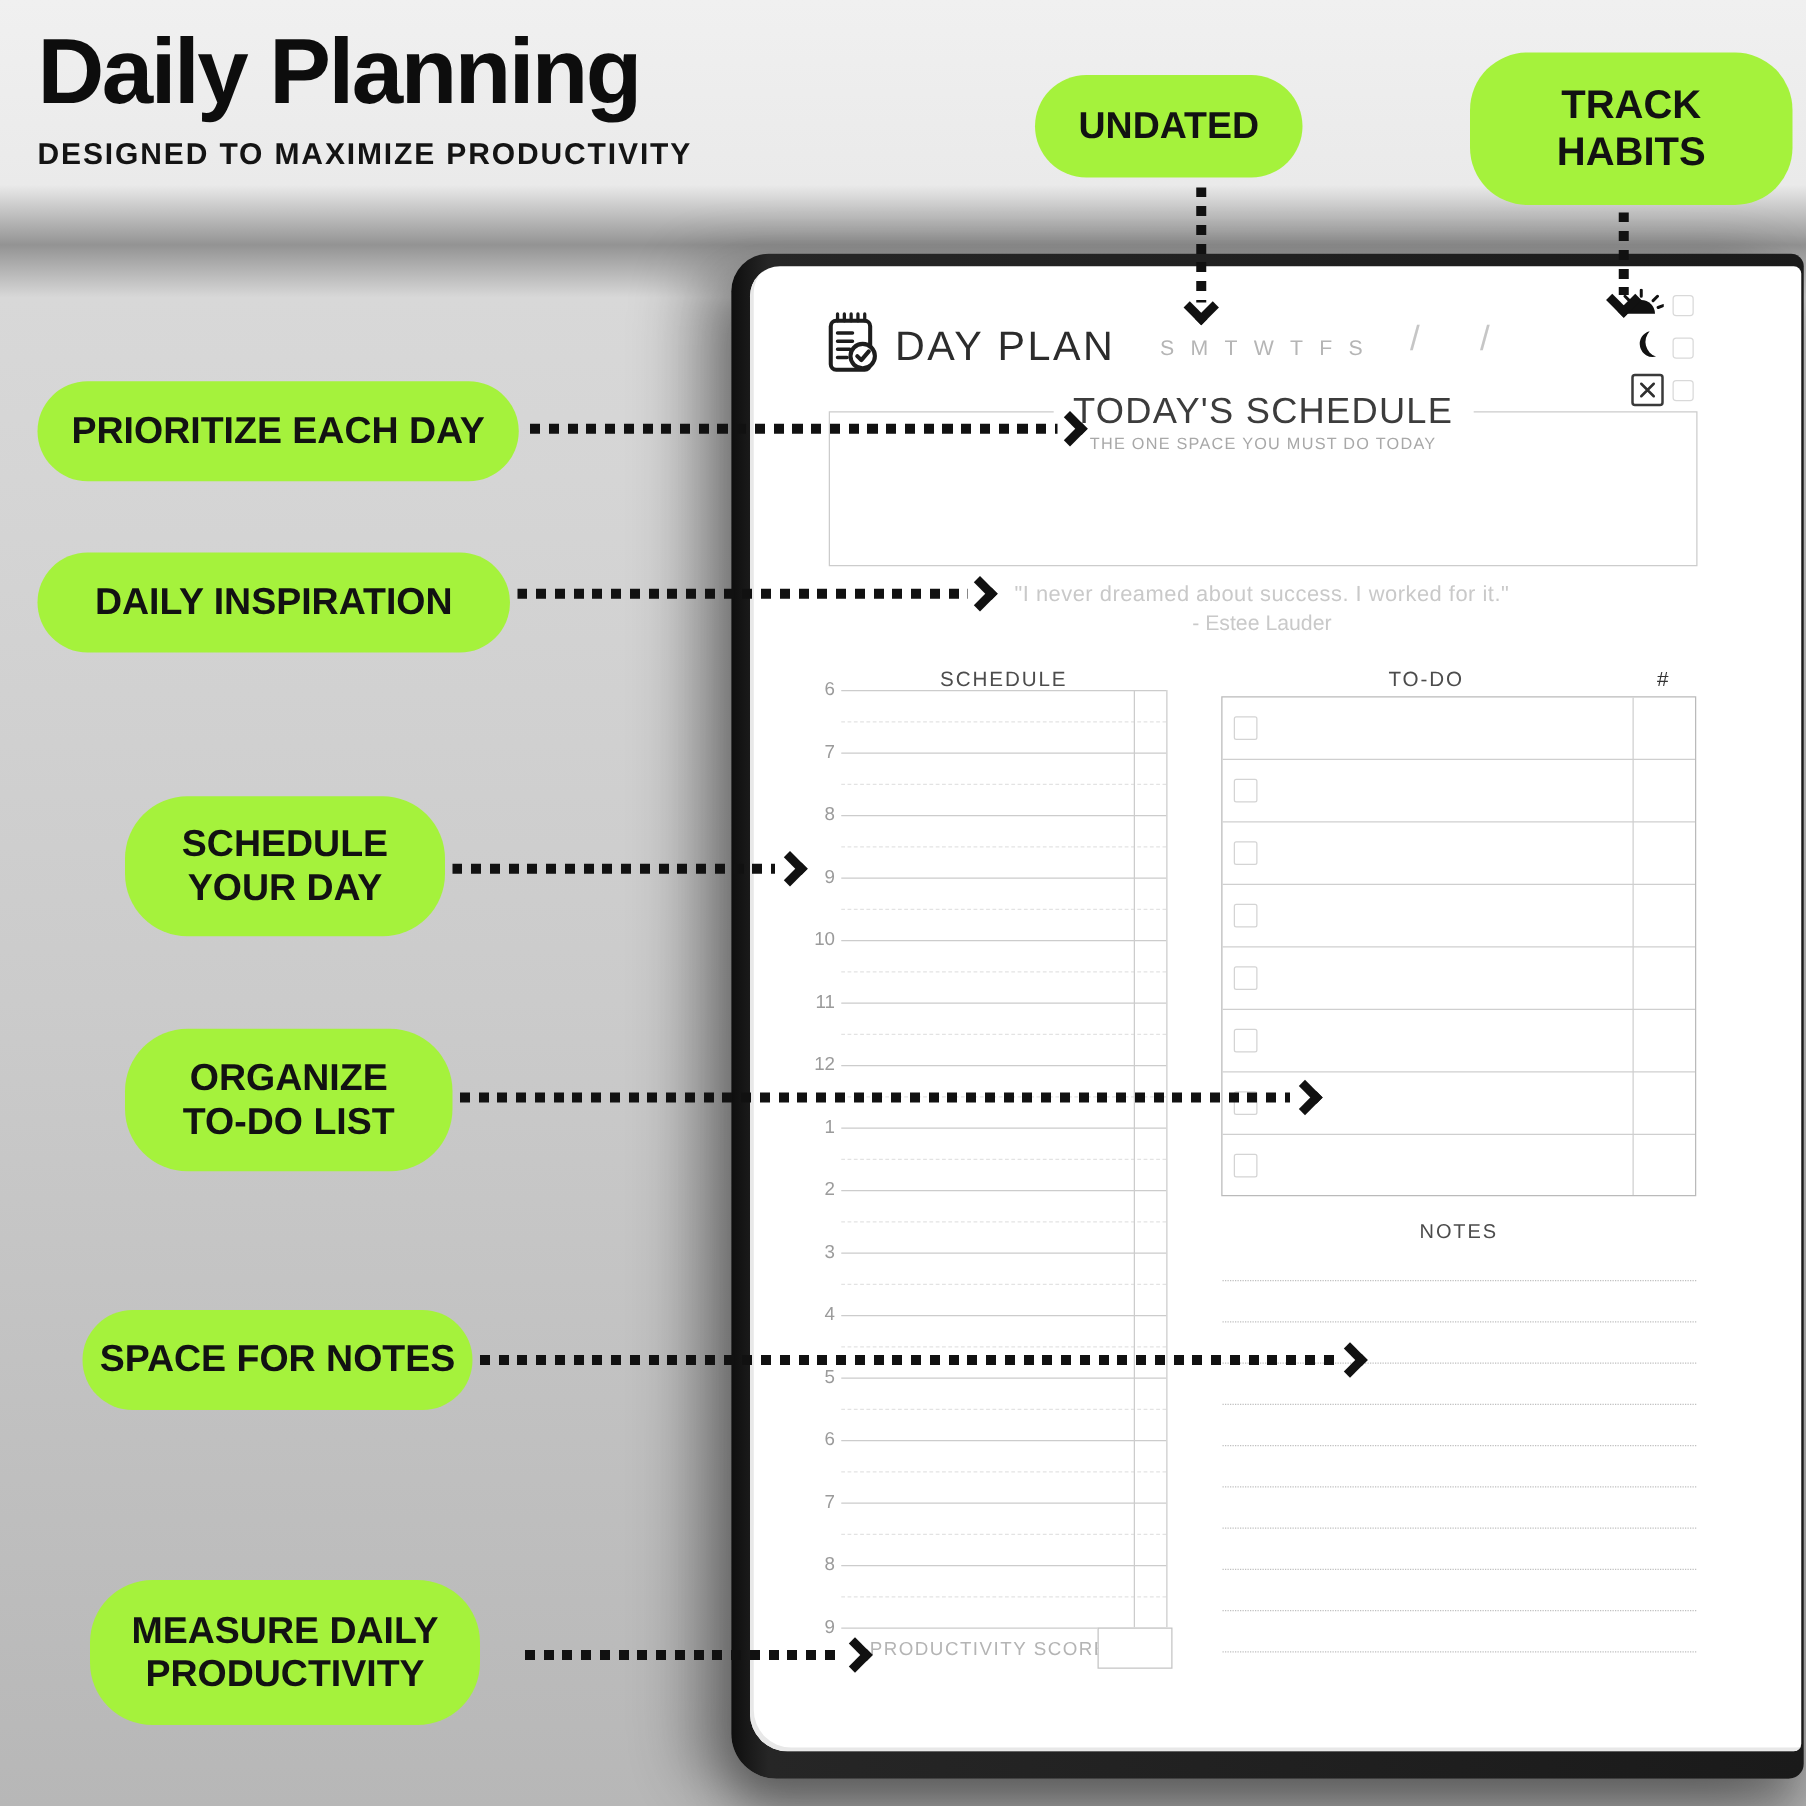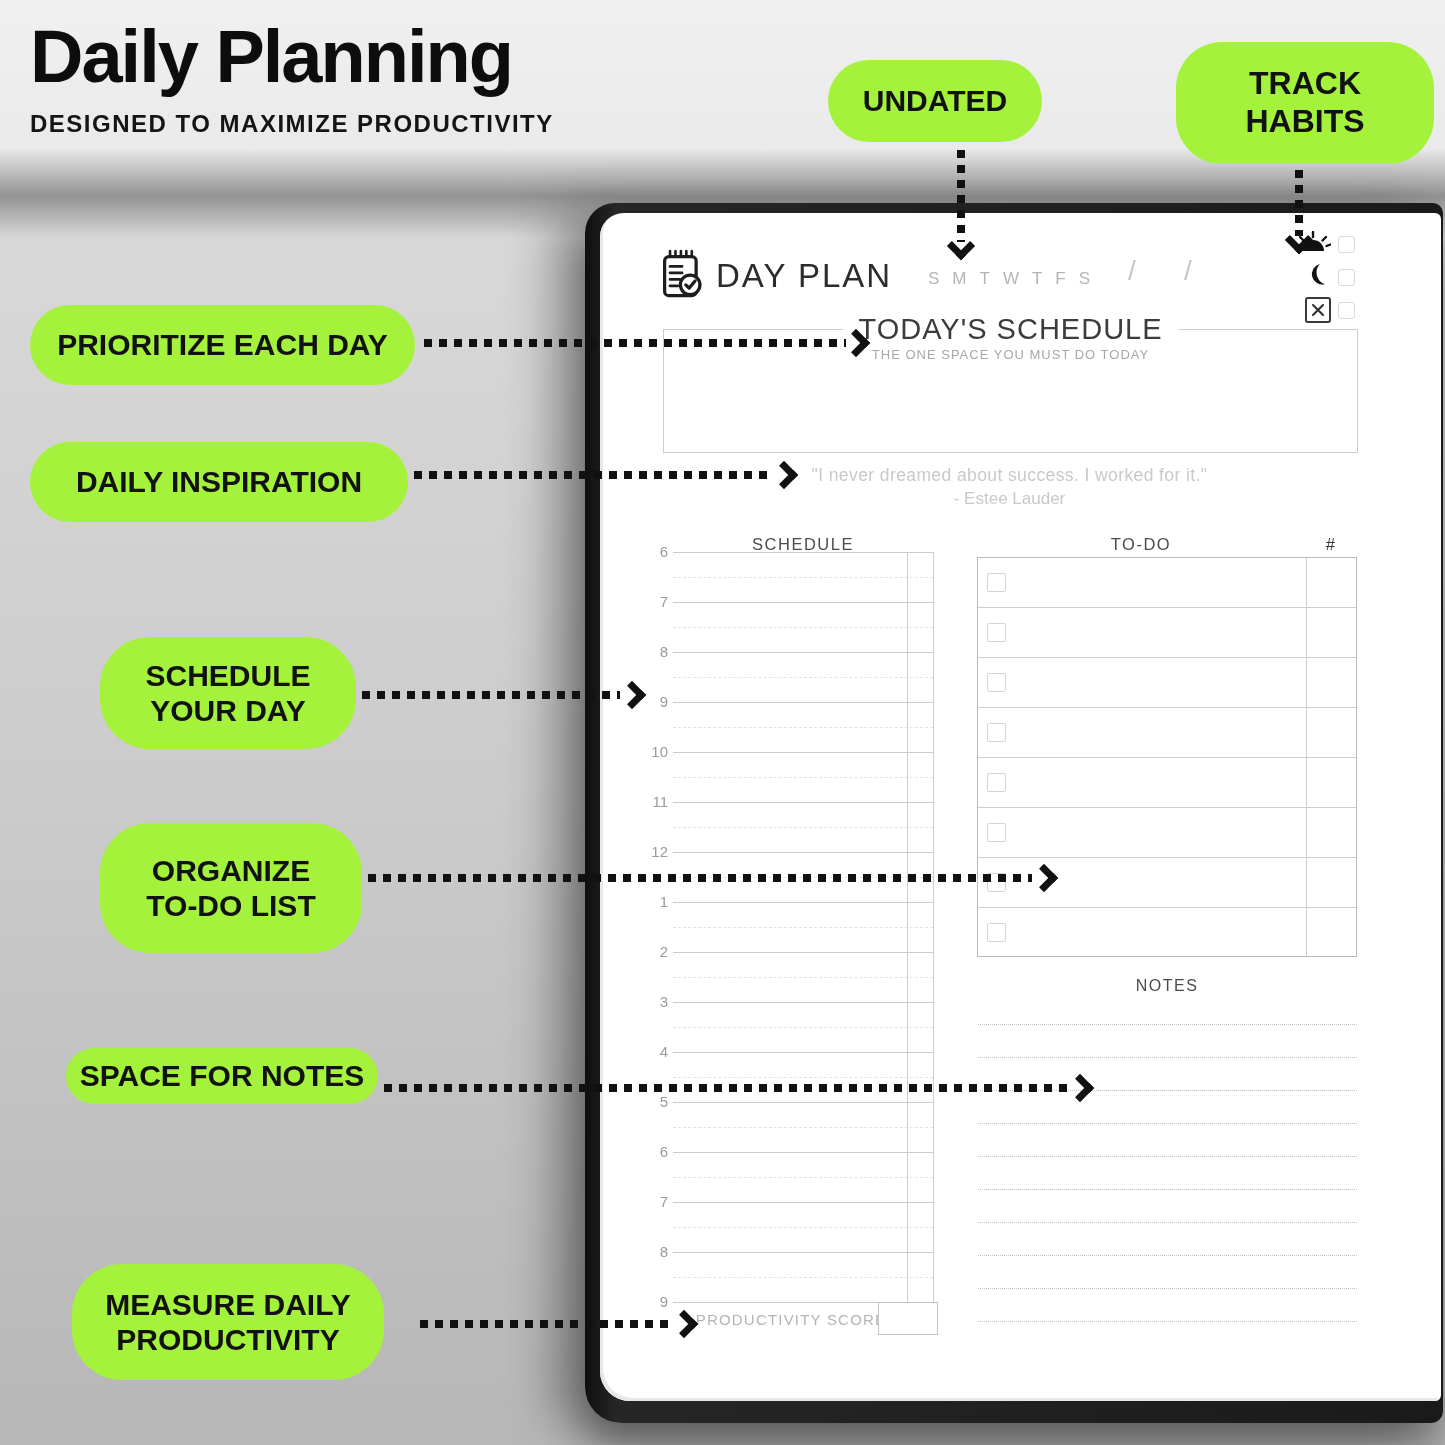--- a/index.html
+++ b/index.html
@@ -68,22 +68,22 @@
   <div class="headline">
     <h1>Daily Planning</h1>
     <div class="sub">DESIGNED TO MAXIMIZE PRODUCTIVITY</div>
   </div>
 
   <div class="pill" style="left:828px;top:60px;width:214px;height:82px;border-radius:42px;font-size:30px;background:#a5f23c;">UNDATED</div>
   <div class="pill" style="left:1176px;top:42px;width:258px;height:122px;border-radius:46px;font-size:32px;background:#a5f23c;padding:0 34px;box-sizing:border-box;">TRACK HABITS</div>
   <div class="pill" style="left:30px;top:442px;width:378px;height:80px;border-radius:42px;font-size:30px;background:#a5f23c;">DAILY INSPIRATION</div>
   <div class="pill" style="left:30px;top:305px;width:385px;height:80px;border-radius:42px;font-size:30px;background:#a5f23c;">PRIORITIZE EACH DAY</div>
   <div class="pill" style="left:100px;top:637px;width:256px;height:112px;border-radius:50px;font-size:30px;background:#a5f23c;padding:0 30px;box-sizing:border-box;">SCHEDULE YOUR DAY</div>
-  <div class="pill" style="left:100px;top:823px;width:262px;height:130px;border-radius:50px;font-size:30px;background:#a5f23c;padding:0 26px;box-sizing:border-box;">ORGANIZE TO-DO LIST</div>
-  <div class="pill" style="left:66px;top:1048px;width:312px;height:56px;border-radius:42px;font-size:30px;background:#a5f23c;">SPACE FOR NOTES</div>
+  <div class="pill" style="left:100px;top:823px;width:262px;height:114px;border-radius:50px;font-size:30px;background:#a5f23c;padding:0 26px;box-sizing:border-box;">ORGANIZE TO-DO LIST</div>
+  <div class="pill" style="left:66px;top:1048px;width:312px;height:80px;border-radius:42px;font-size:30px;background:#a5f23c;">SPACE FOR NOTES</div>
   <div class="pill" style="left:72px;top:1264px;width:312px;height:116px;border-radius:50px;font-size:30px;background:#a5f23c;padding:0 20px;box-sizing:border-box;">MEASURE DAILY PRODUCTIVITY</div>
 
   <div class="dots-v" style="left:957px;top:150px;height:92px;"></div>
   <span class="chev d" style="left:951px;top:236px;"></span>
 
   <div class="dots-v" style="left:1295px;top:170px;height:66px;"></div>
   <span class="chev d" style="left:1289px;top:230px;"></span>
 
   <div class="dots-h" style="left:424px;top:339px;width:422px;"></div>
   <span class="chev r" style="left:846px;top:333px;"></span>

